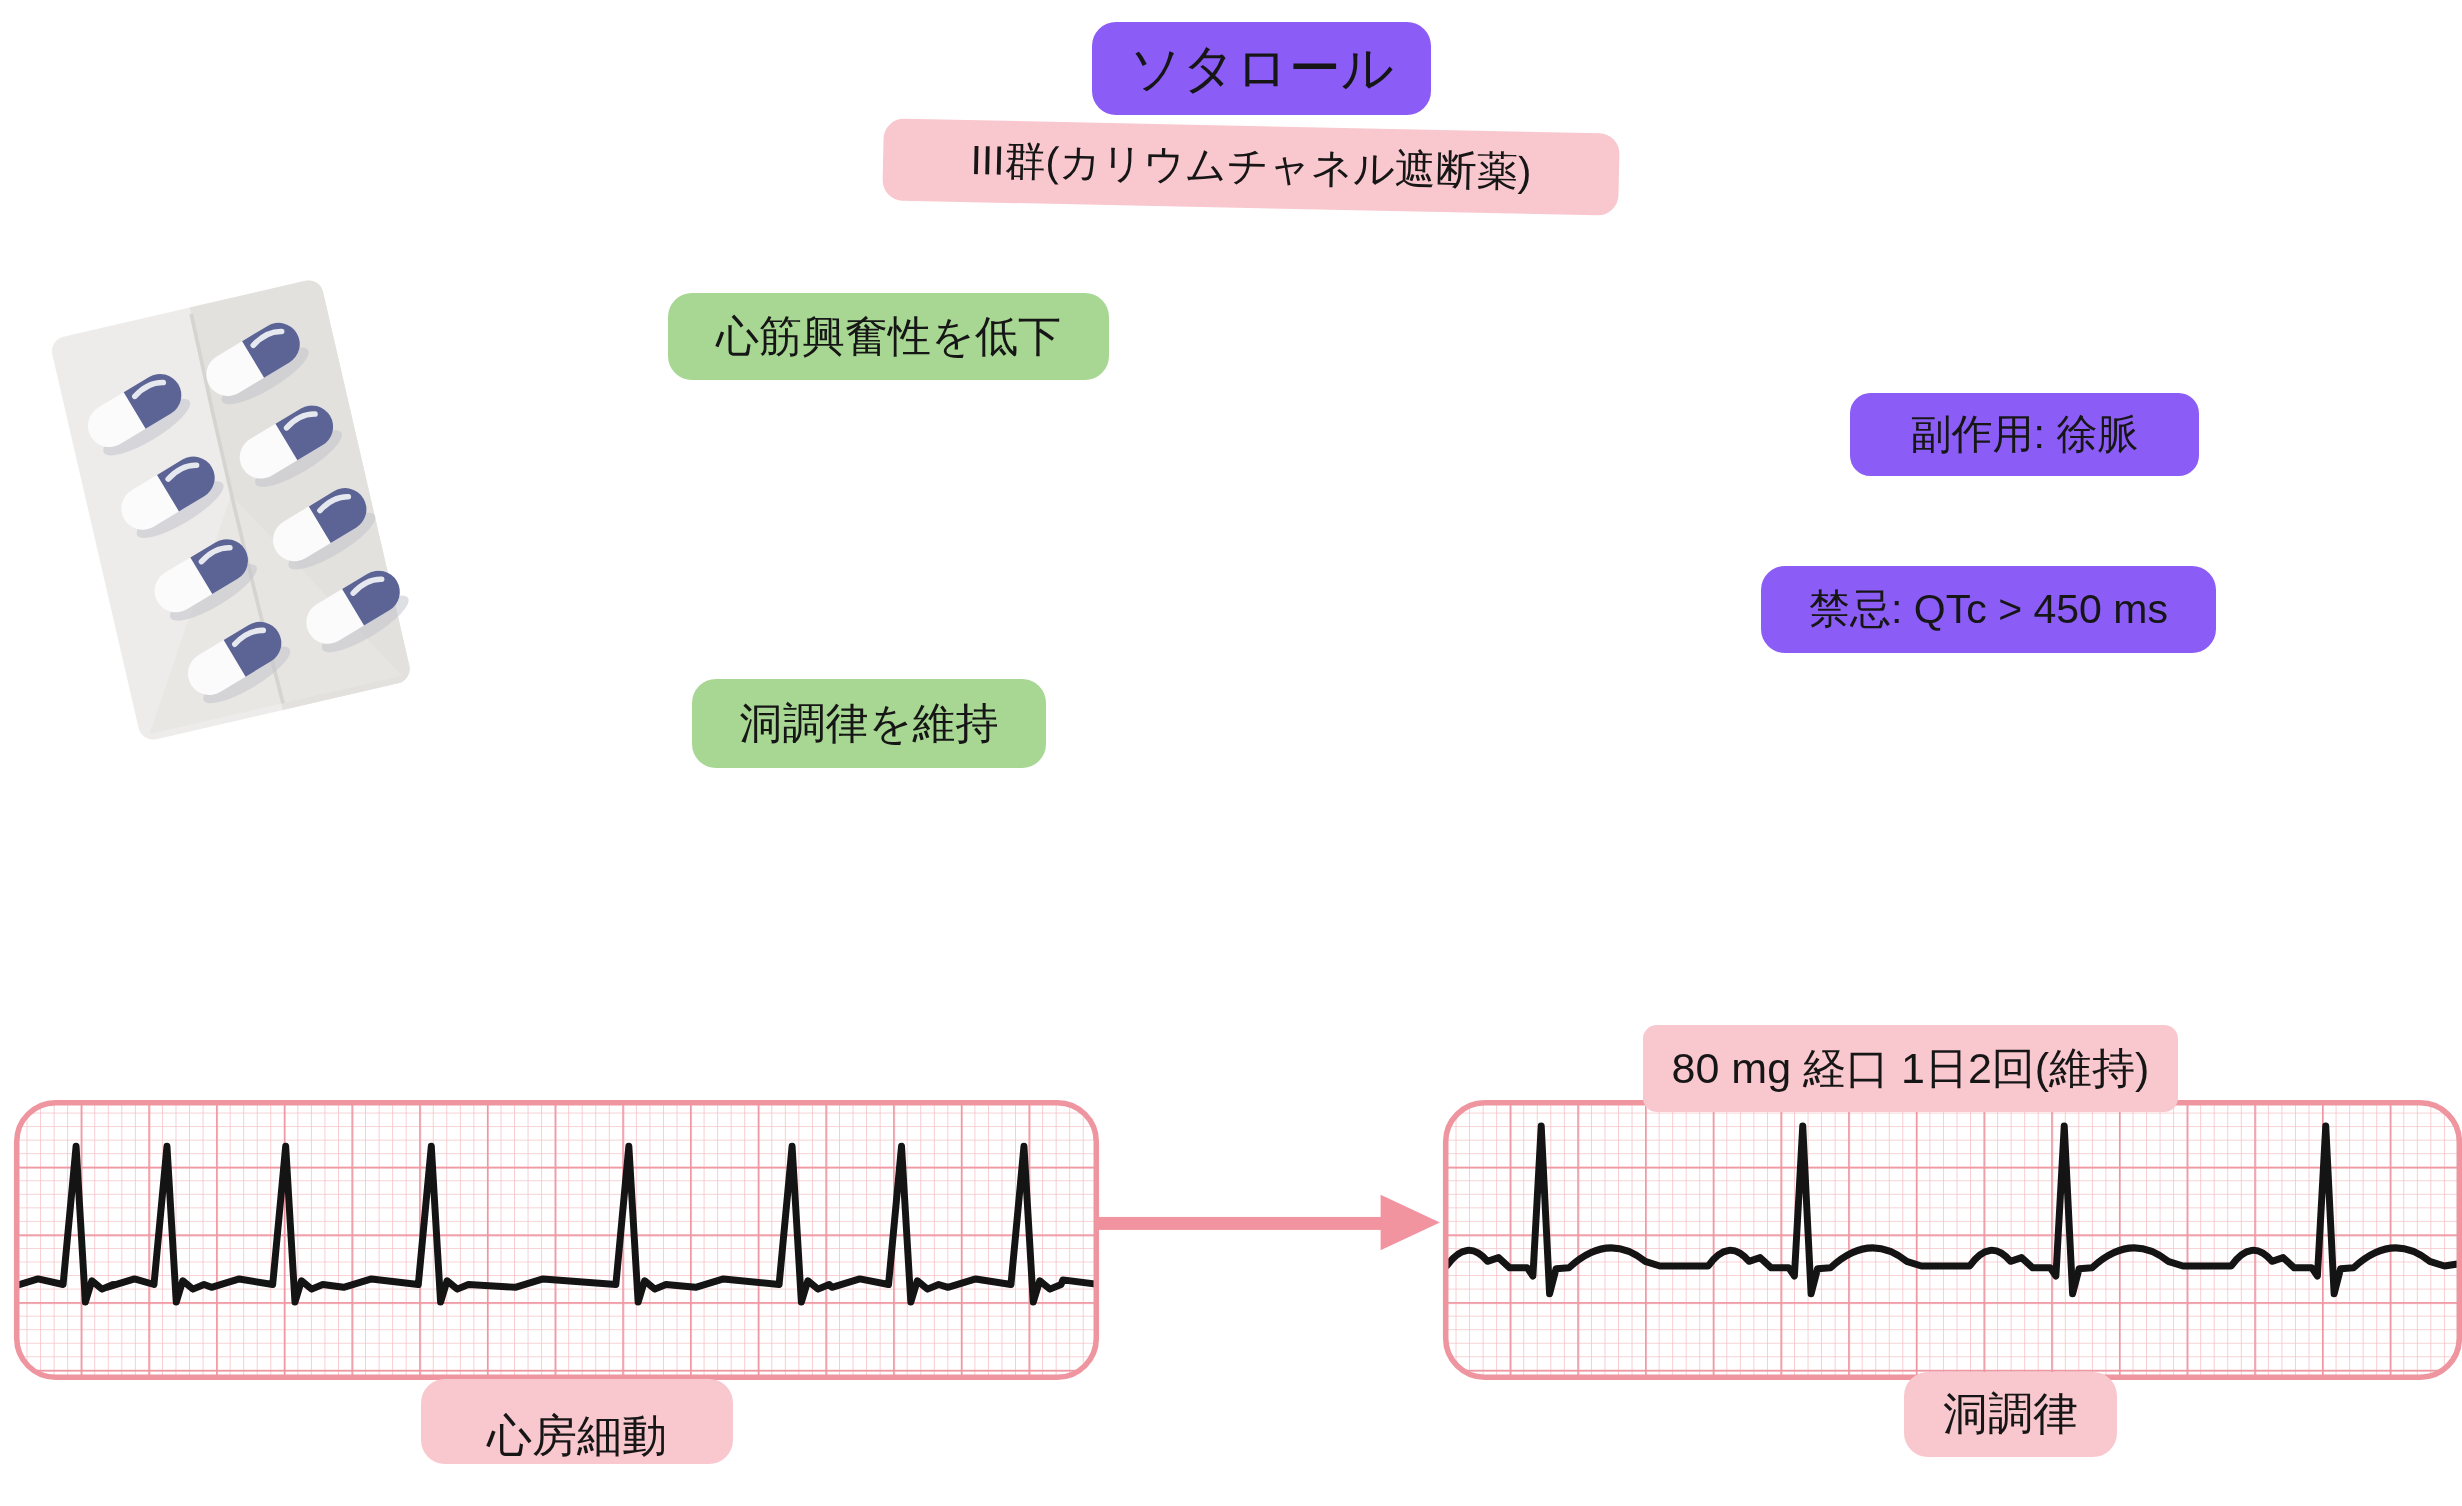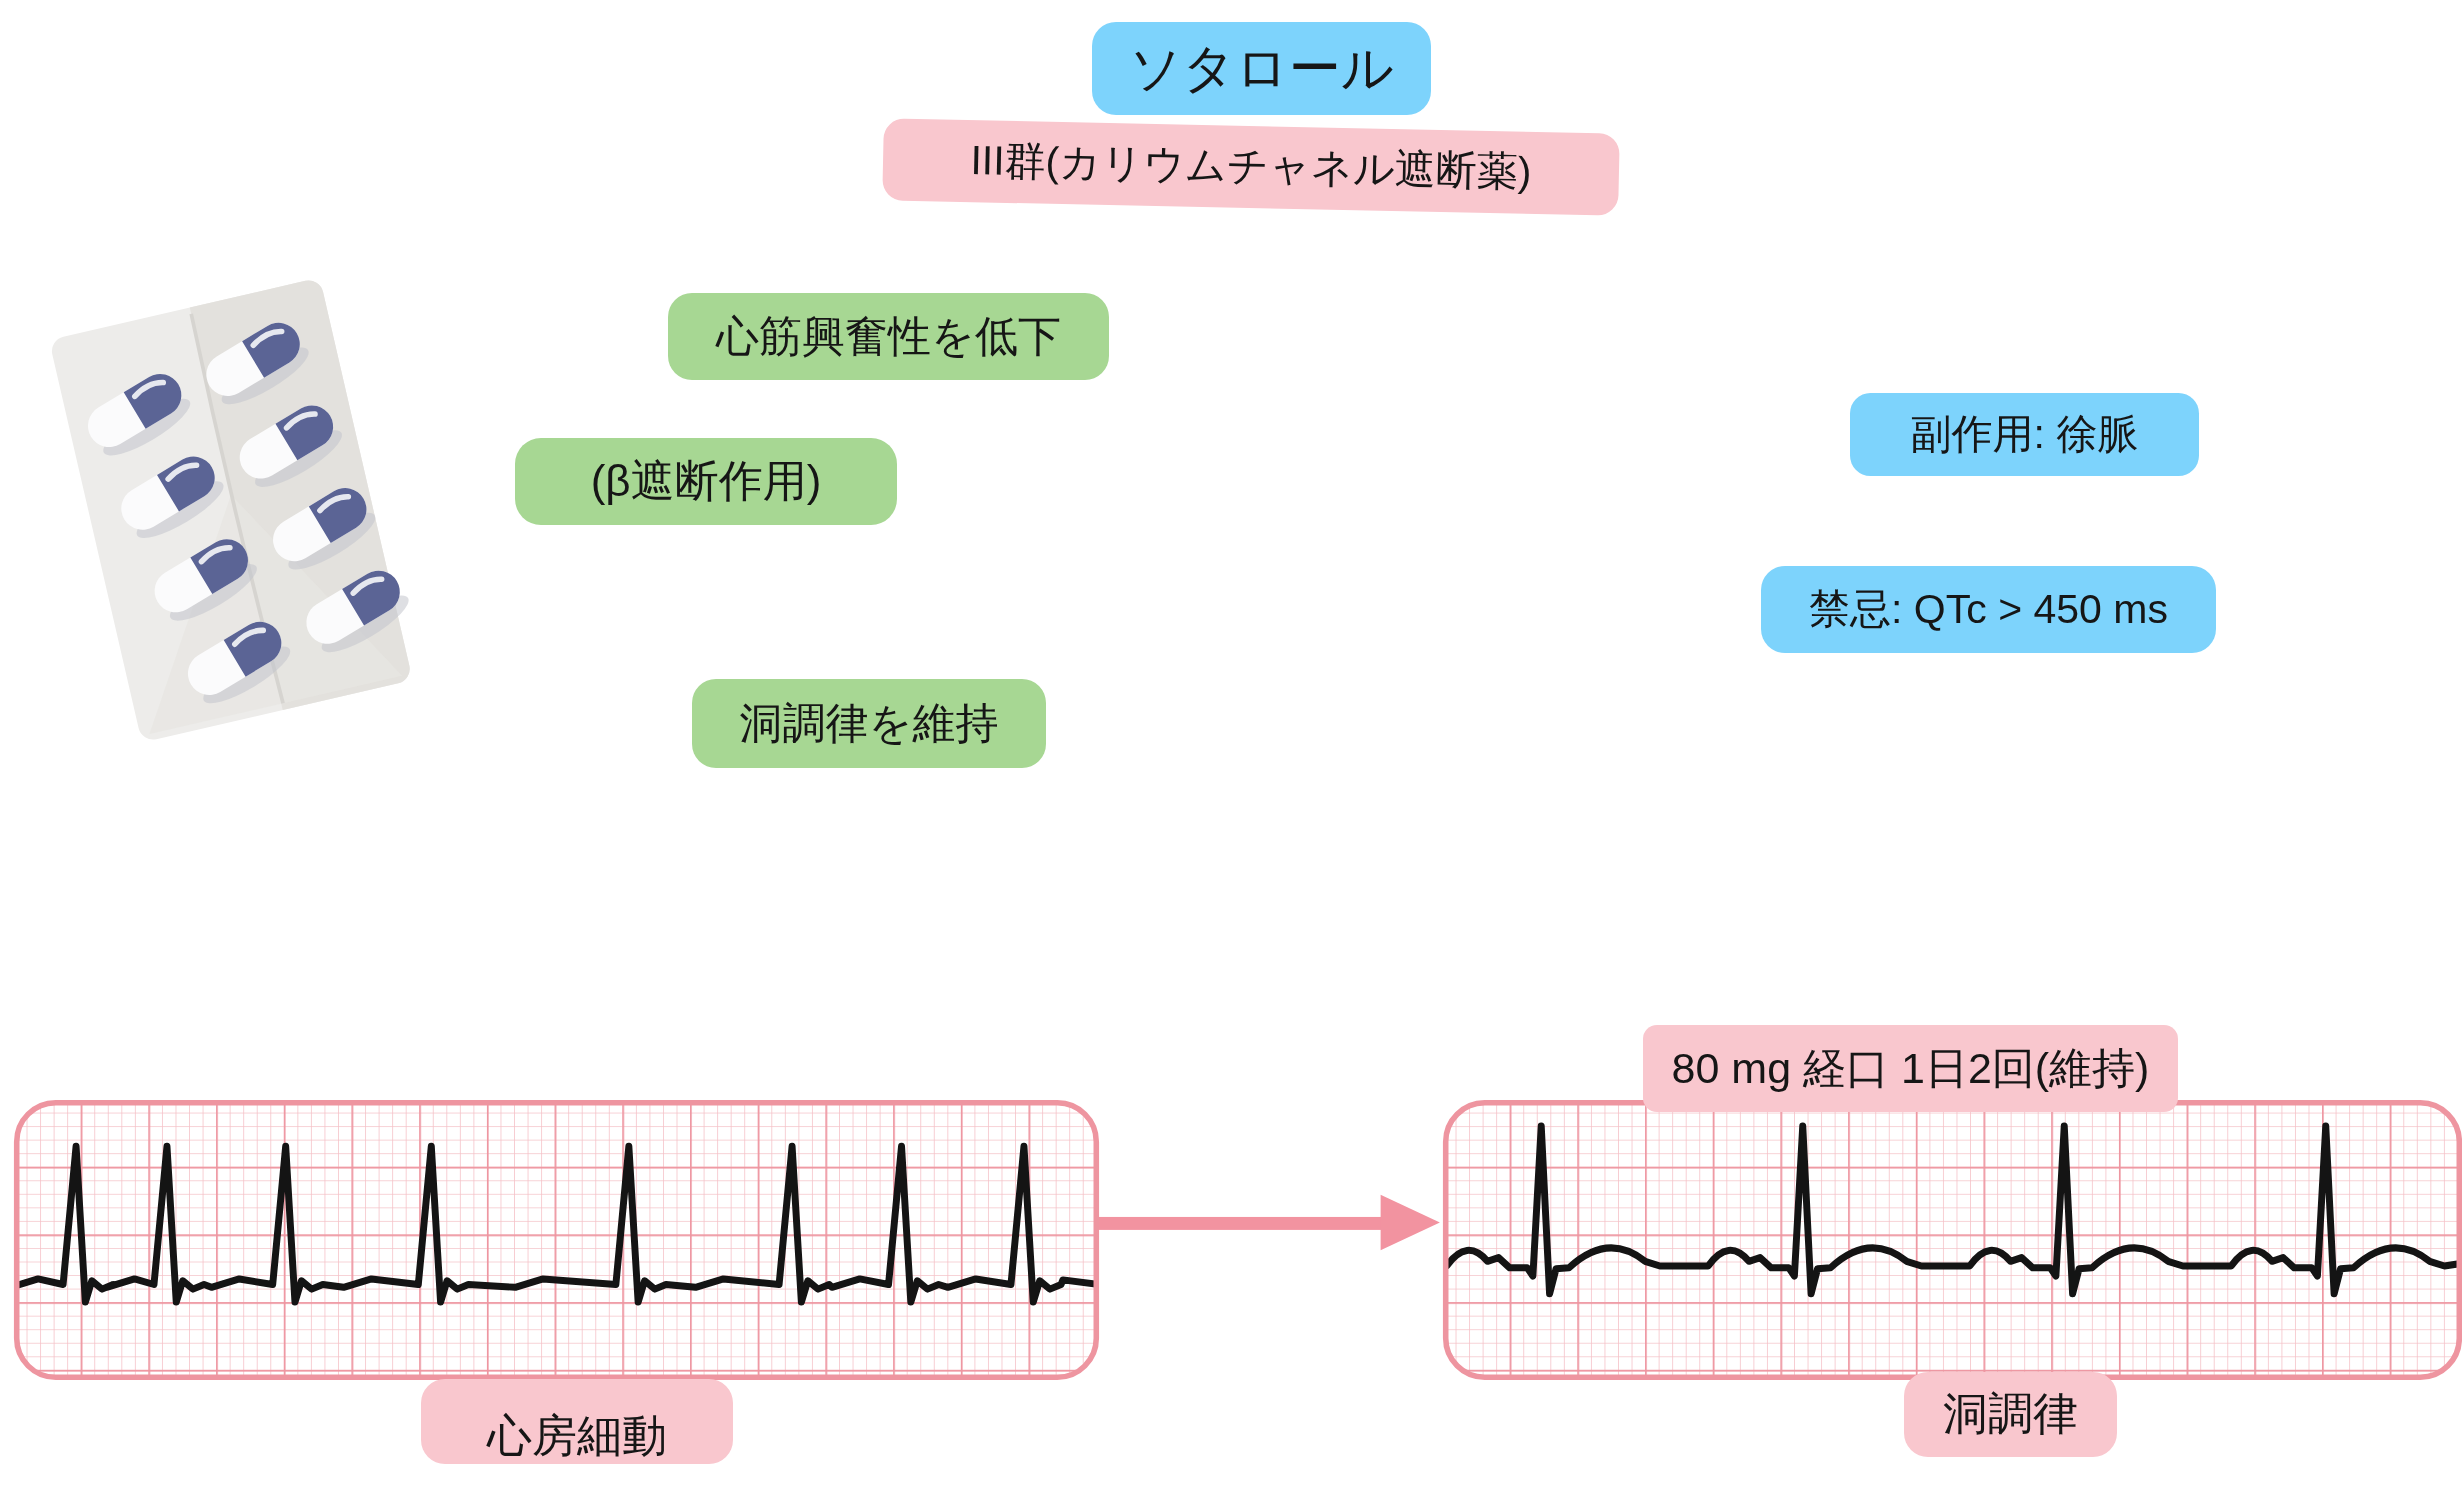--- a/index.html
+++ b/index.html
@@ -7,21 +7,21 @@
     width:2462px;height:1507px;position:relative;background:#ffffff;
     font-family:"Liberation Sans","DejaVu Sans",sans-serif;
     color:#161616;overflow:hidden;
   }
   .badge{
     position:absolute;display:flex;align-items:center;justify-content:center;
     text-align:center;line-height:1.25;white-space:nowrap;
   }
   .r26{border-radius:24px;}
   .r22{border-radius:20.4px;}
-  .salmon{background:#7dd3fc;}
+  .salmon{background:#8b5cf6;}
   .lightpink{background:#f9c7ce;}
   .green{background:#a7d793;}
   .f56{font-size:52px;font-weight:500;}
   .f48{font-size:45px;font-weight:500;}
   .f46{font-size:43px;font-weight:500;}
   .f44{font-size:41px;font-weight:500;}
   .ecg{position:absolute;z-index:1;}
   .top5{z-index:5;}
   .merged-badge{position:absolute;display:flex;flex-direction:column;align-items:center;}
   .merged-badge .line1{
@@ -105,21 +105,20 @@
       </g>
     </g>
   </svg>
 </div>
 
 <div class="badge green r26 f46" style="left:668px;top:293px;width:441px;height:87px;">
   <span>心筋興奮性を低下</span>
 </div>
 
 <div class="merged-badge" style="left:515px;top:449px;">
-  <div class="line2">(β遮断作用)</div>
 </div>
 
 <div class="badge green r26 f46" style="left:692px;top:679px;width:354px;height:89px;text-align:center;">
   <span>洞調律を維持</span>
 </div>
 
 <div class="badge salmon r22 f44" style="left:1850px;top:393px;width:349px;height:83px;">
   <span>副作用: 徐脈</span>
 </div>
 

